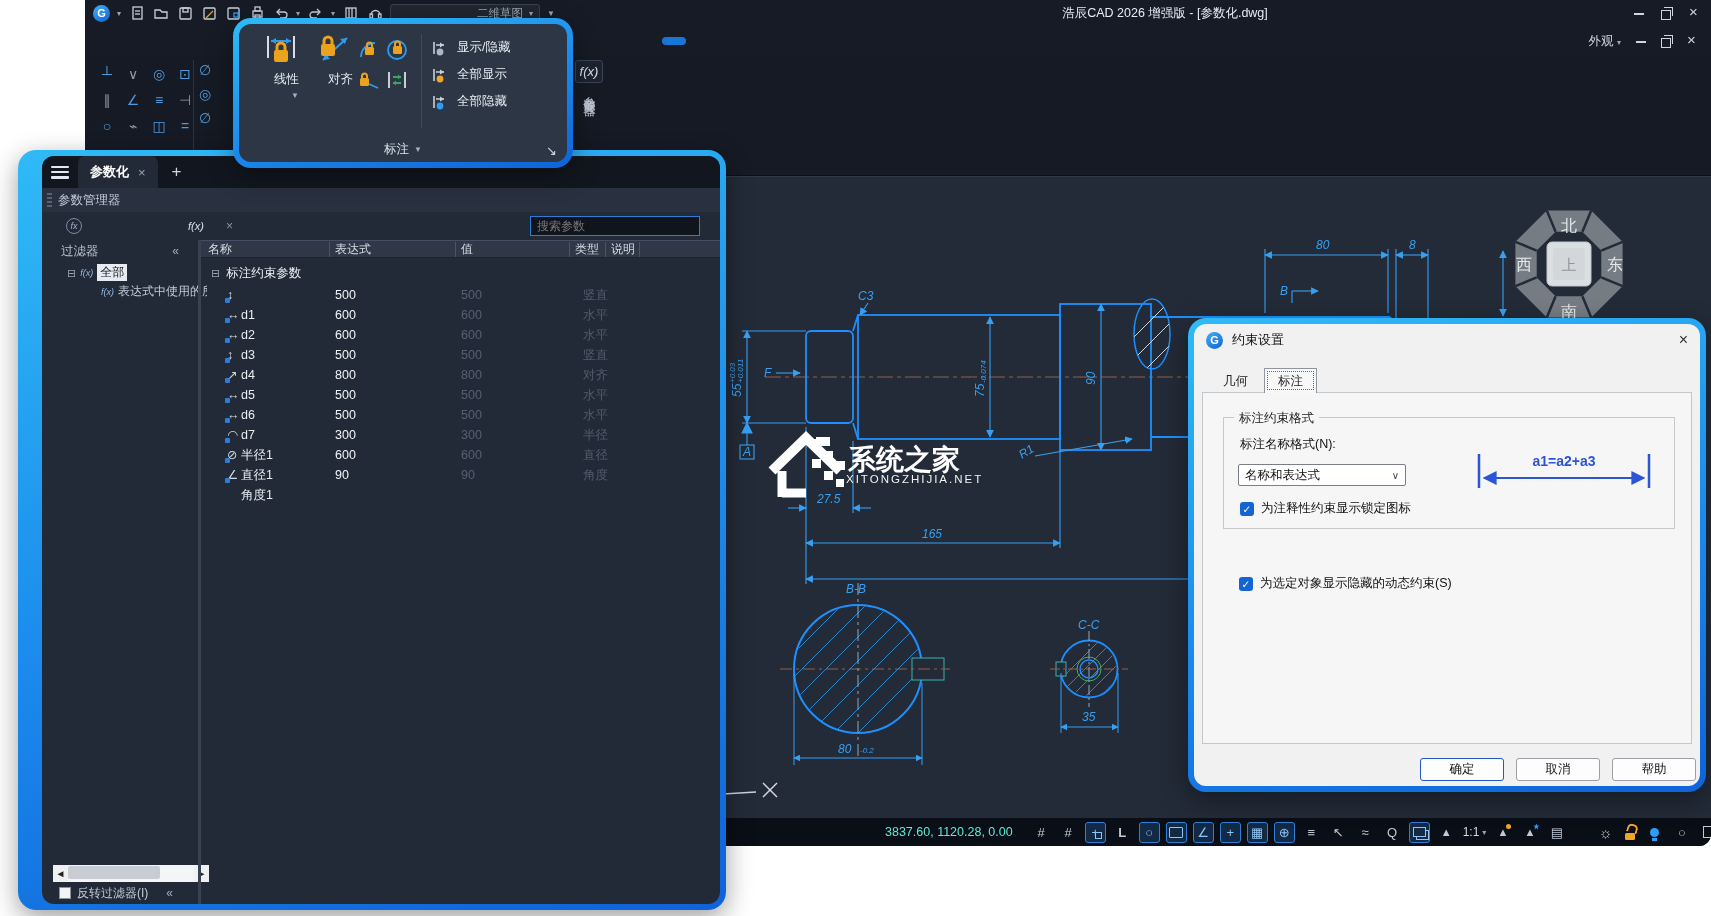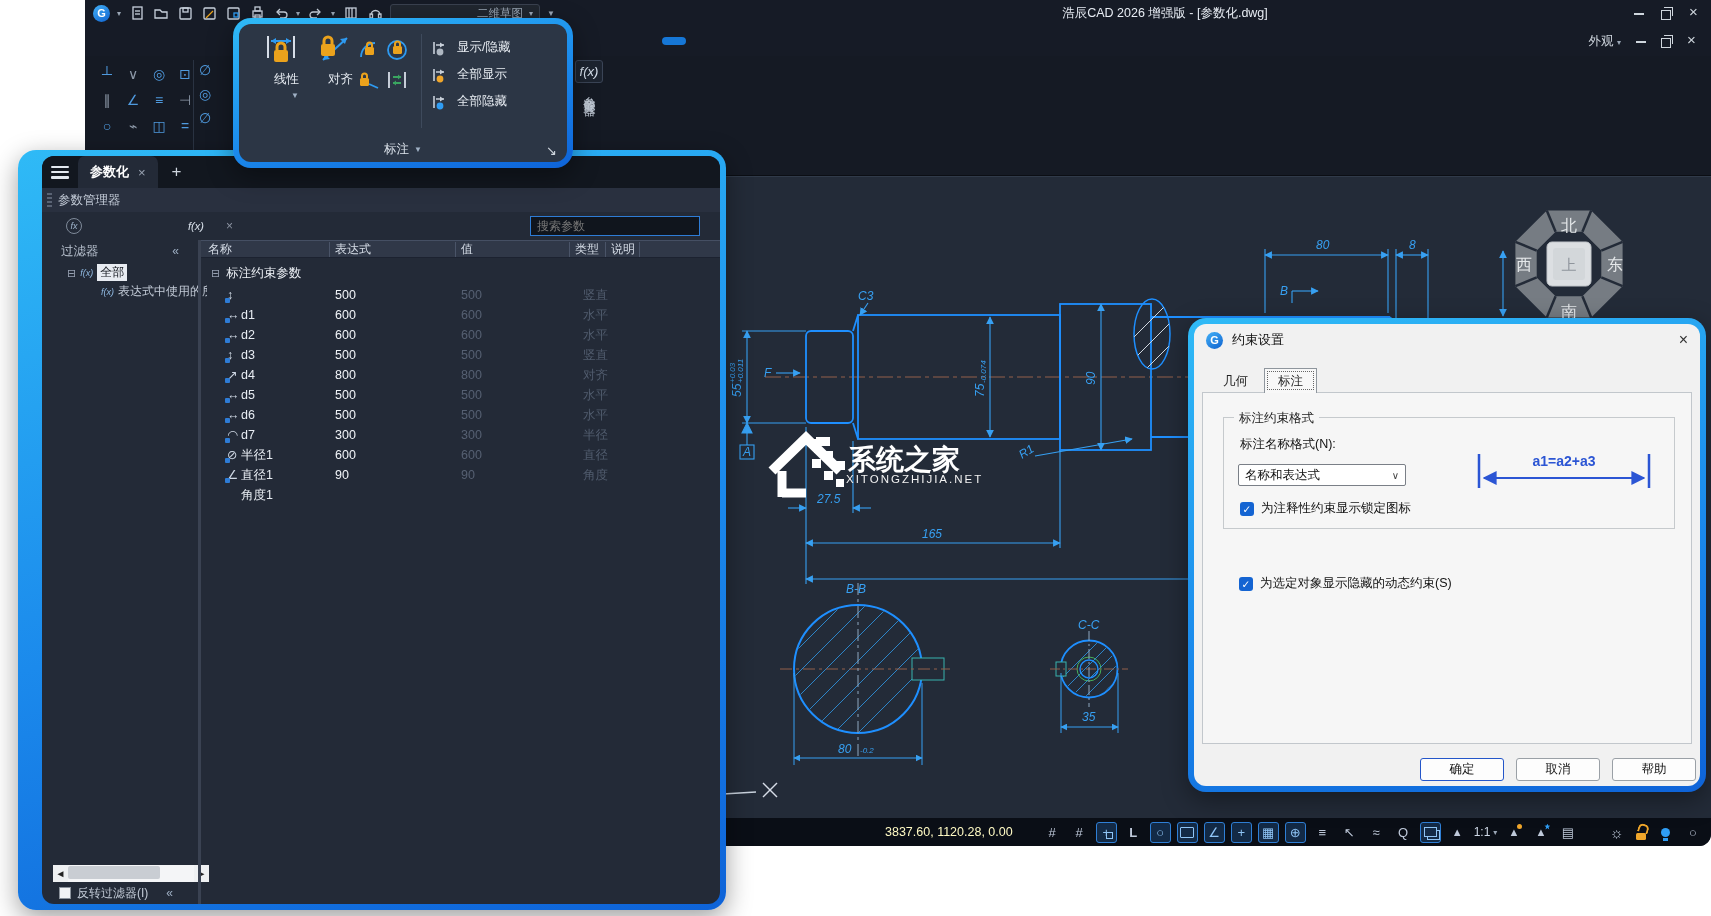--- a/index.html
+++ b/index.html
@@ -121,21 +121,21 @@
   #hscroll .thumb{position:absolute;left:0;top:1px;width:92px;height:13px;background:#c9cdd3;border-radius:2px;}
   #invertrow{position:absolute;left:0;bottom:0;width:156px;height:22px;display:flex;align-items:center;gap:6px;padding-left:6px;color:#c2cad6;font-size:12px;}
   .cb-empty{width:12px;height:12px;background:#f2f3f5;border:1px solid #8b929c;}
   #invertrow .laquo{margin-left:12px;}
 
   
   #drawing{position:absolute;left:0;top:176px;width:100%;height:642px;background:#232b38;border-top:1px solid #303a49;}
 
   
   #statusbar{position:absolute;left:0;top:818px;width:100%;height:28px;background:#0a0e16;border-radius:0 0 12px 0;display:flex;align-items:center;gap:6px;padding-left:800px;}
-  .coords{color:#fef9c3;font-size:12.5px;margin-right:23px;white-space:nowrap;}
+  .coords{color:#5eead4;font-size:12.5px;margin-right:12px;white-space:nowrap;}
   .sic{width:21px;height:21px;display:flex;align-items:center;justify-content:center;font-size:13px;color:#bfc9da;border-radius:3px;position:relative;flex:none;}
   .sic.on{background:#132a46;border:1px solid #2f7fd6;color:#8fc4f5;}
   .g-hash::before{content:"#";}
   .g-plus::before{content:"+";}
   .g-plussq::before{content:"+";}
   .g-plussq::after{content:"";position:absolute;right:3px;bottom:3px;width:5px;height:5px;border:1px solid currentColor;}
   .g-L::before{content:"L";font-weight:bold;}
   .g-circ::before{content:"○";}
   .g-rect::before{content:"";width:12px;height:9px;border:1.5px solid currentColor;border-radius:1px;}
   .g-ang::before{content:"∠";}

